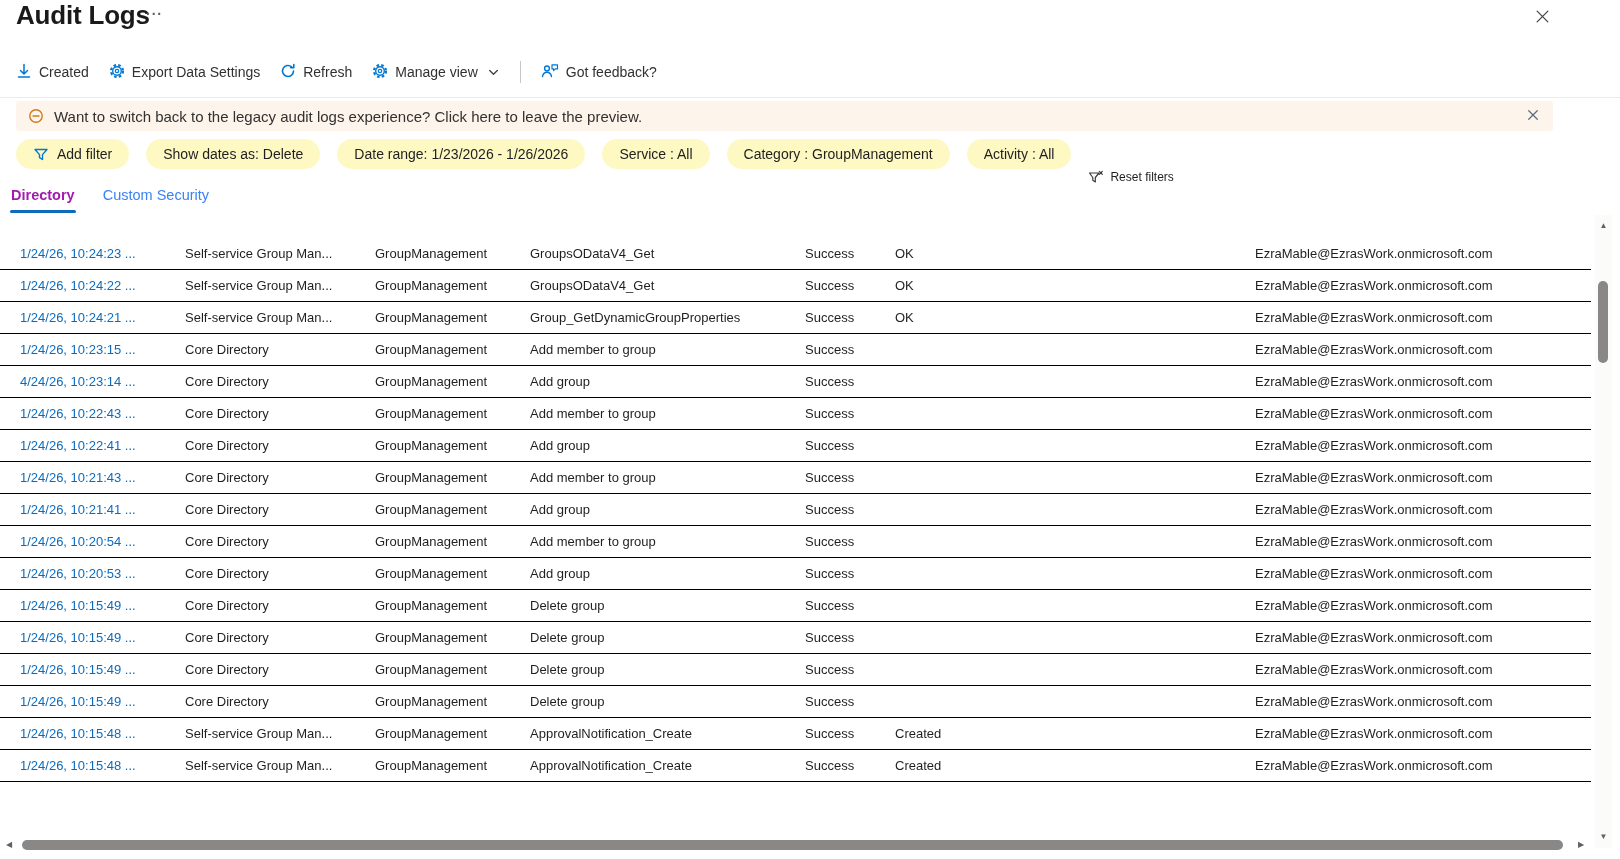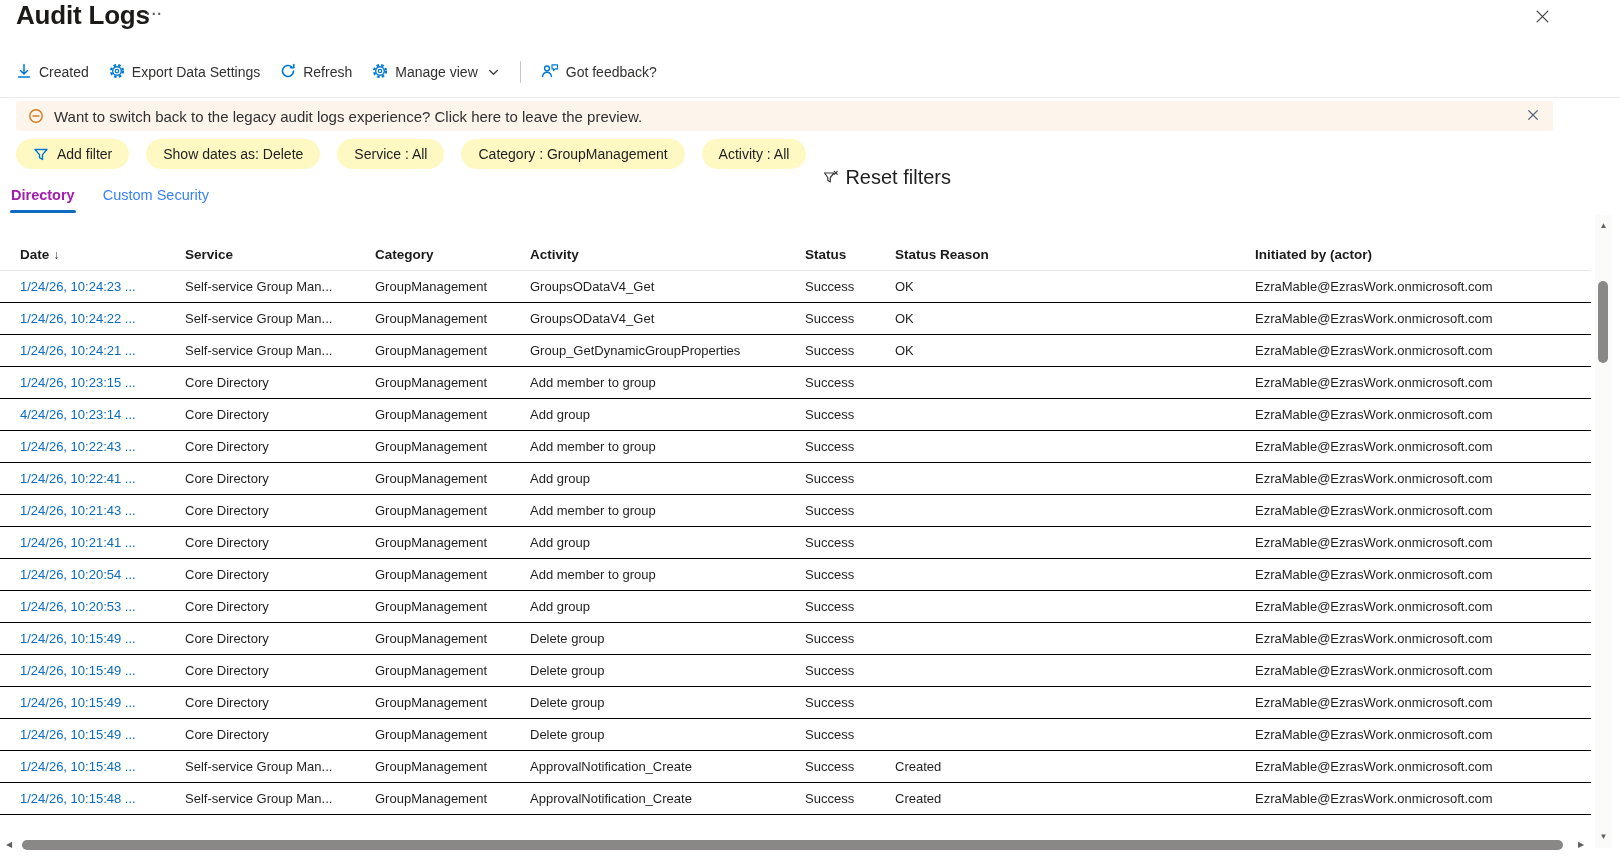--- a/index.html
+++ b/index.html
@@ -22,21 +22,21 @@
 
   
   .banner { position:absolute; top:101px; left:16px; width:1537px; height:30px; background:#fdf4ec; border-radius:3px; display:flex; align-items:center; padding:0 12px; }
   .banner-text { font-size:15px; color:#323130; margin-left:10px; flex:1; }
   .banner-close { border:none; background:none; cursor:pointer; padding:2px; display:flex; }
 
   
   .filters { position:absolute; top:139px; left:16px; height:30px; display:flex; align-items:center; gap:17px; }
   .pill-list { display:flex; align-items:center; gap:17px; }
   .pill { display:flex; align-items:center; gap:8px; height:30px; padding:0 17px; background:#fef9c3; border:none; border-radius:15px; font-size:14px; color:#1f1f1f; cursor:pointer; font-family:inherit; white-space:nowrap; }
-  .reset-btn { display:flex; align-items:center; gap:6px; border:none; background:none; font-size:20px; color:#1f1f1f; cursor:pointer; font-family:inherit;margin-top:46px; }
+  .reset-btn { display:flex; align-items:center; gap:6px; border:none; background:none; font-size:12px; color:#1f1f1f; cursor:pointer; font-family:inherit;margin-top:46px; }
 
   
   .tabs { position:absolute; top:185px; left:10px; display:flex; gap:26px; }
   .tab { position:relative; border:none; background:none; font-size:14.5px; color:#3b82f6; padding:2px 1px 10px; cursor:pointer; font-family:inherit; }
   .tab.active { font-weight:700; color:#a21caf; }
   .tab.active::after { content:""; position:absolute; left:0; right:0; bottom:0; height:3px; background:#0f6cbd; border-radius:2px; }
 
   
   .table { position:absolute; top:238px; left:0; width:1591px; }
   .grid { display:grid; grid-template-columns:165px 190px 155px 275px 90px 360px 1fr; padding-left:20px; align-items:center; }
@@ -140,20 +140,23 @@
             <path d="M2 2.5h12L9.5 7.6v4.9l-3-1.9V7.6z" fill="none" stroke="#0078d4" stroke-width="1.4" stroke-linejoin="round"></path>
           </svg>
         </span>
       <span>Add filter</span>
     </button>
     <div class="pill-list">
       <button class="pill">
           <span>Show dates as: Delete</span>
         </button>
         <button class="pill">
+          <span>Date range: 1/23/2026 - 1/26/2026</span>
+        </button>
+        <button class="pill">
           <span>Service : All</span>
         </button>
         <button class="pill">
           <span>Category : GroupManagement</span>
         </button>
         <button class="pill">
           <span>Activity : All</span>
         </button>
     </div>
     <button class="reset-btn">
@@ -166,29 +169,20 @@
       <span>Reset filters</span>
     </button>
   </div>
 
   <div class="tabs">
     <button class="tab active"><span>Directory</span></button>
       <button class="tab"><span>Custom Security</span></button>
   </div>
 
   <div class="table">
-    <div class="grid thead">
-      <span class="th"><span>Date</span><span class="sort-arrow">↓</span></span>
-      <span class="th">Service</span>
-      <span class="th">Category</span>
-      <span class="th">Activity</span>
-      <span class="th">Status</span>
-      <span class="th">Status Reason</span>
-      <span class="th">Initiated by (actor)</span>
-    </div>
     <div>
       <div class="grid row">
           <span class="cell date">1/24/26, 10:24:23 ...</span>
           <span class="cell">Self-service Group Man...</span>
           <span class="cell">GroupManagement</span>
           <span class="cell">GroupsODataV4_Get</span>
           <span class="cell">Success</span>
           <span class="cell">OK</span>
           <span class="cell">EzraMable@EzrasWork.onmicrosoft.com</span>
         </div>

